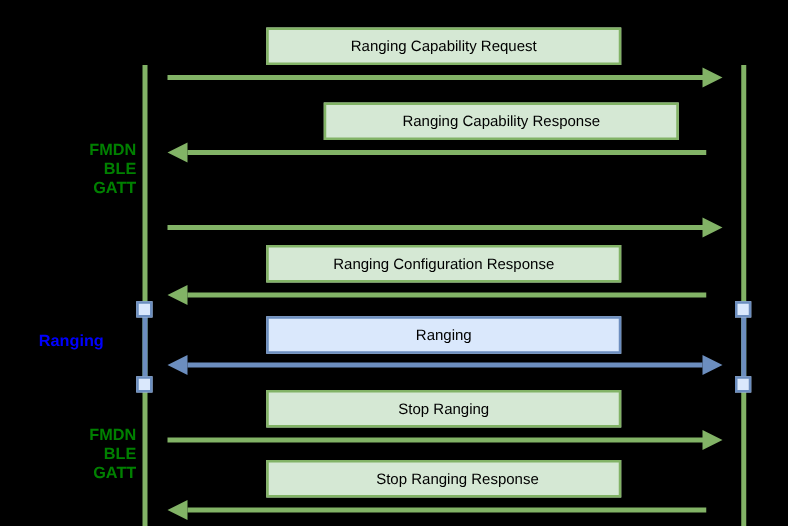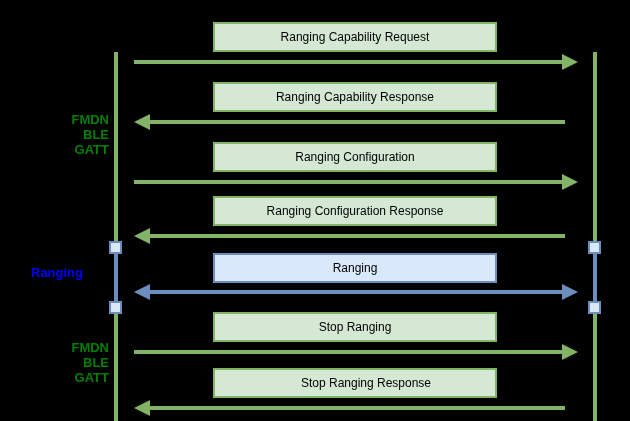--- a/index.html
+++ b/index.html
@@ -43,21 +43,21 @@
 
   
   .box {
     position: absolute; left: 213px; width: 284px; height: 30px;
     box-sizing: border-box; border: 2px solid;
     display: flex; align-items: center; justify-content: center;
     font-size: 12px; color: #000000; white-space: nowrap;
   }
   .box.green { background: #d5e8d4; border-color: #82b366; }
   .box.blue  { background: #dae8fc; border-color: #6c8ebf; }
-  .b1 { top: 22px; }  .b2 { top: 82px; }  .b3 { top: 142px; }
+  .b1 { top: 22px; }  .b2 { top: 82px; margin-left: 46px; }  .b3 { top: 142px; }
   .b4 { top: 196px; } .b5 { top: 253px; } .b6 { top: 312px; }
   .b7 { top: 368px; padding-left: 22px; }
 
   
   .shaft { position: absolute; height: 4px; }
   .shaft.green { background: #82b366; }
   .shaft.blue  { background: #6c8ebf; }
   .shaft.r-dir { left: 134px; width: 430px; }   
   .shaft.l-dir { left: 150px; width: 415px; }   
   .shaft.d-dir { left: 150px; width: 412px; }   
@@ -105,21 +105,20 @@
   </div>
 
   <div class="box green b1">Ranging Capability Request</div>
   <div class="shaft green r-dir a1s"></div>
   <div class="head right a1h"></div>
 
   <div class="box green b2">Ranging Capability Response</div>
   <div class="shaft green l-dir a2s"></div>
   <div class="head left a2h"></div>
 
-  <div class="box green b3">Ranging Configuration</div>
   <div class="shaft green r-dir a3s"></div>
   <div class="head right a3h"></div>
 
   <div class="box green b4">Ranging Configuration Response</div>
   <div class="shaft green l-dir a4s"></div>
   <div class="head left a4h"></div>
 
   <div class="box blue b5">Ranging</div>
   <div class="shaft blue d-dir a5s"></div>
   <div class="head left bluec a5h"></div>

